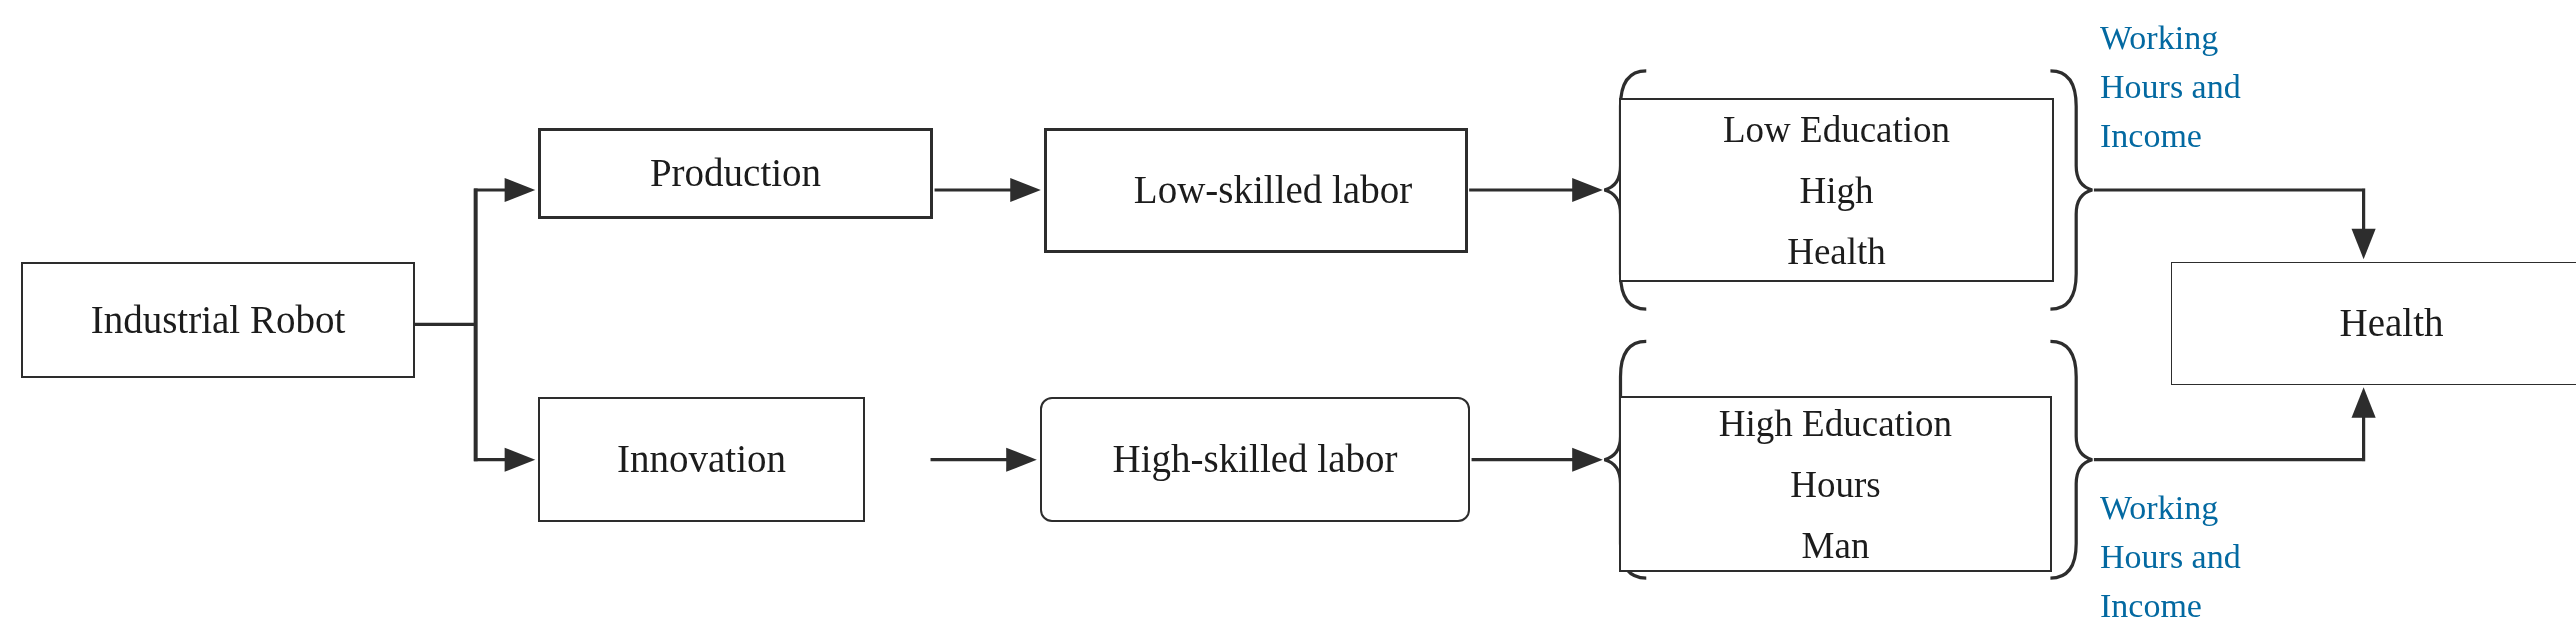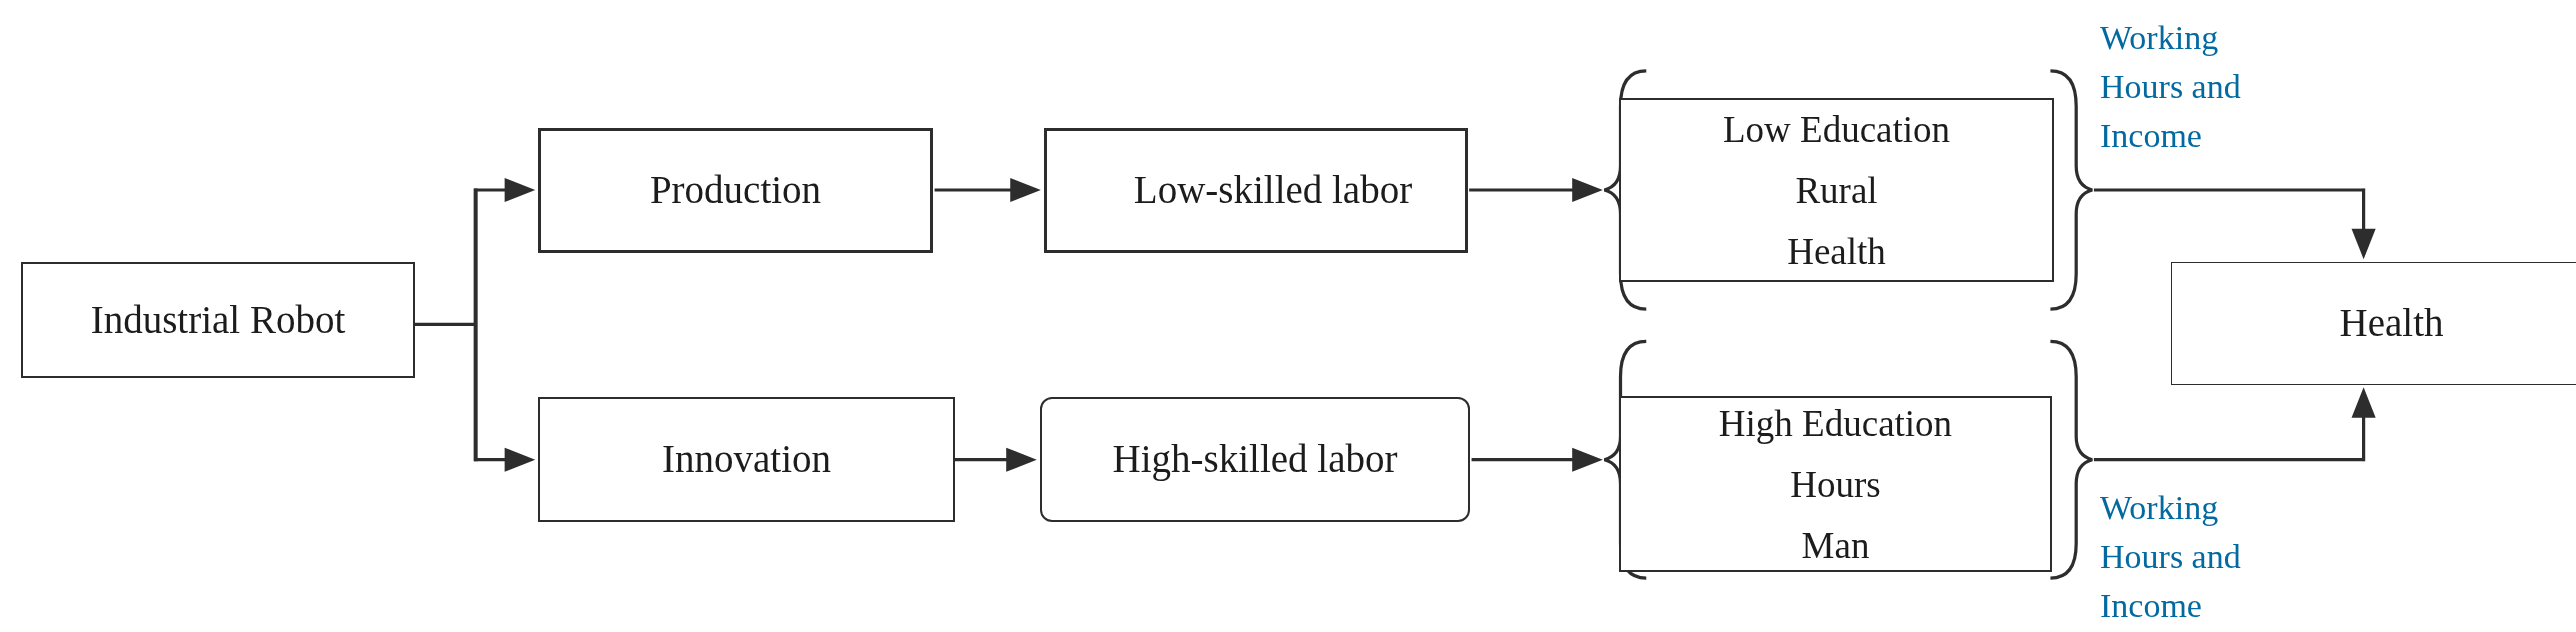--- a/index.html
+++ b/index.html
@@ -24,23 +24,23 @@
     border: 2.4px solid #2d2d2d;
     display: flex;
     align-items: center;
     justify-content: center;
     text-align: center;
     font-size: 39px;
     line-height: 1.2;
     box-sizing: border-box;
   }
   .node-industrial-robot { left: 21px;  top: 262px; width: 394px; height: 116px; }
-  .node-production       { left: 538px; top: 128px; width: 395px; height: 125px; border-width: 3.2px; }
+  .node-production       { left: 538px; top: 128px; width: 395px; height: 91px; border-width: 3.2px; }
   .node-low-skilled      { left: 1044px;top: 128px; width: 424px; height: 125px; border-width: 3.2px; padding-left: 34px; }
-  .node-innovation       { left: 538px; top: 397px; width: 417px; height: 125px; }
+  .node-innovation       { left: 538px; top: 397px; width: 327px; height: 125px; }
   .node-high-skilled     { left: 1040px;top: 397px; width: 430px; height: 125px; border-radius: 12px; }
   .node-health           { left: 2171px;top: 262px; width: 441px; height: 123px; border-width: 1.6px; }
   .group-box {
     position: absolute;
     background: #ffffff;
     border: 2.4px solid #2d2d2d;
     display: flex;
     flex-direction: column;
     align-items: center;
     justify-content: center;
@@ -135,21 +135,21 @@
   <div class="node node-innovation">
     <span>Innovation</span>
   </div>
 
   <div class="node node-high-skilled">
     <span>High-skilled labor</span>
   </div>
 
   <div class="group-box group-low">
     <span class="line">Low Education</span>
-    <span class="line">Rural</span>
+    <span class="line">High</span>
     <span class="line">Health</span>
   </div>
 
   <div class="group-box group-high">
     <span class="line">High Education</span>
     <span class="line">Hours</span>
     <span class="line">Man</span>
   </div>
 
   <div class="node node-health">

